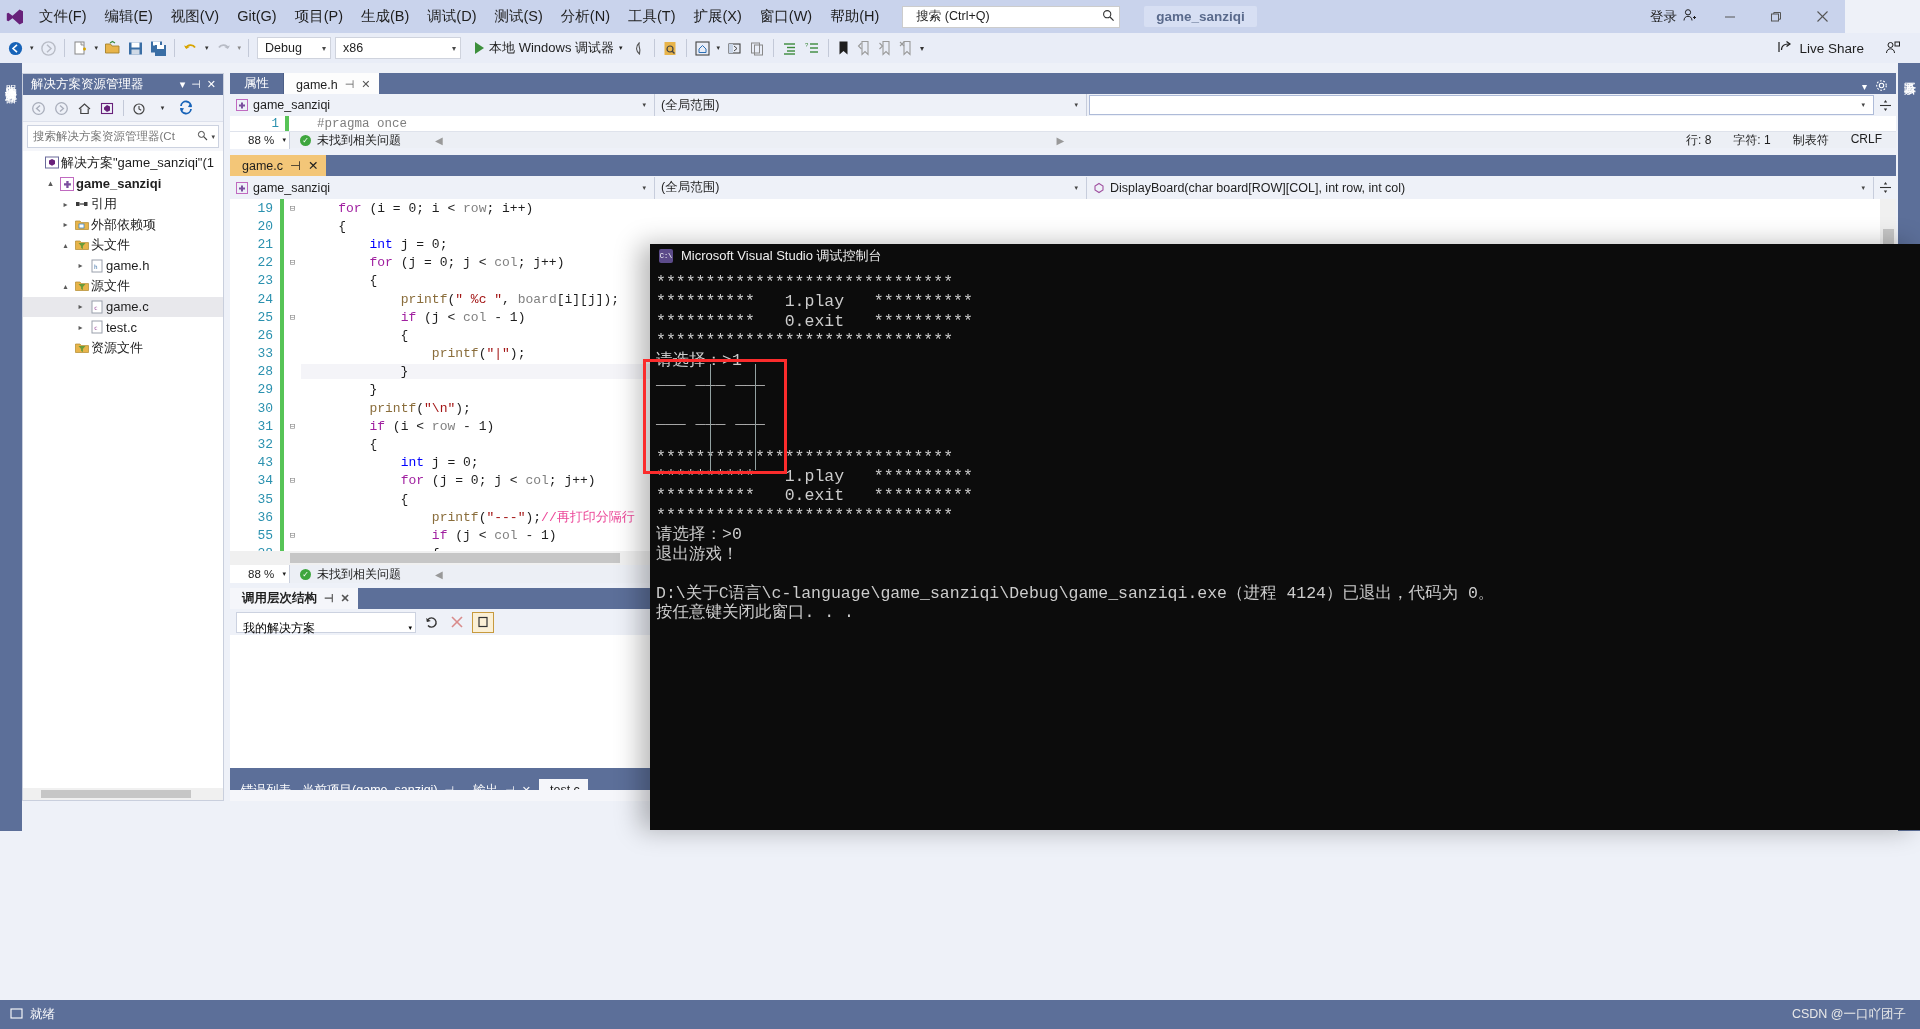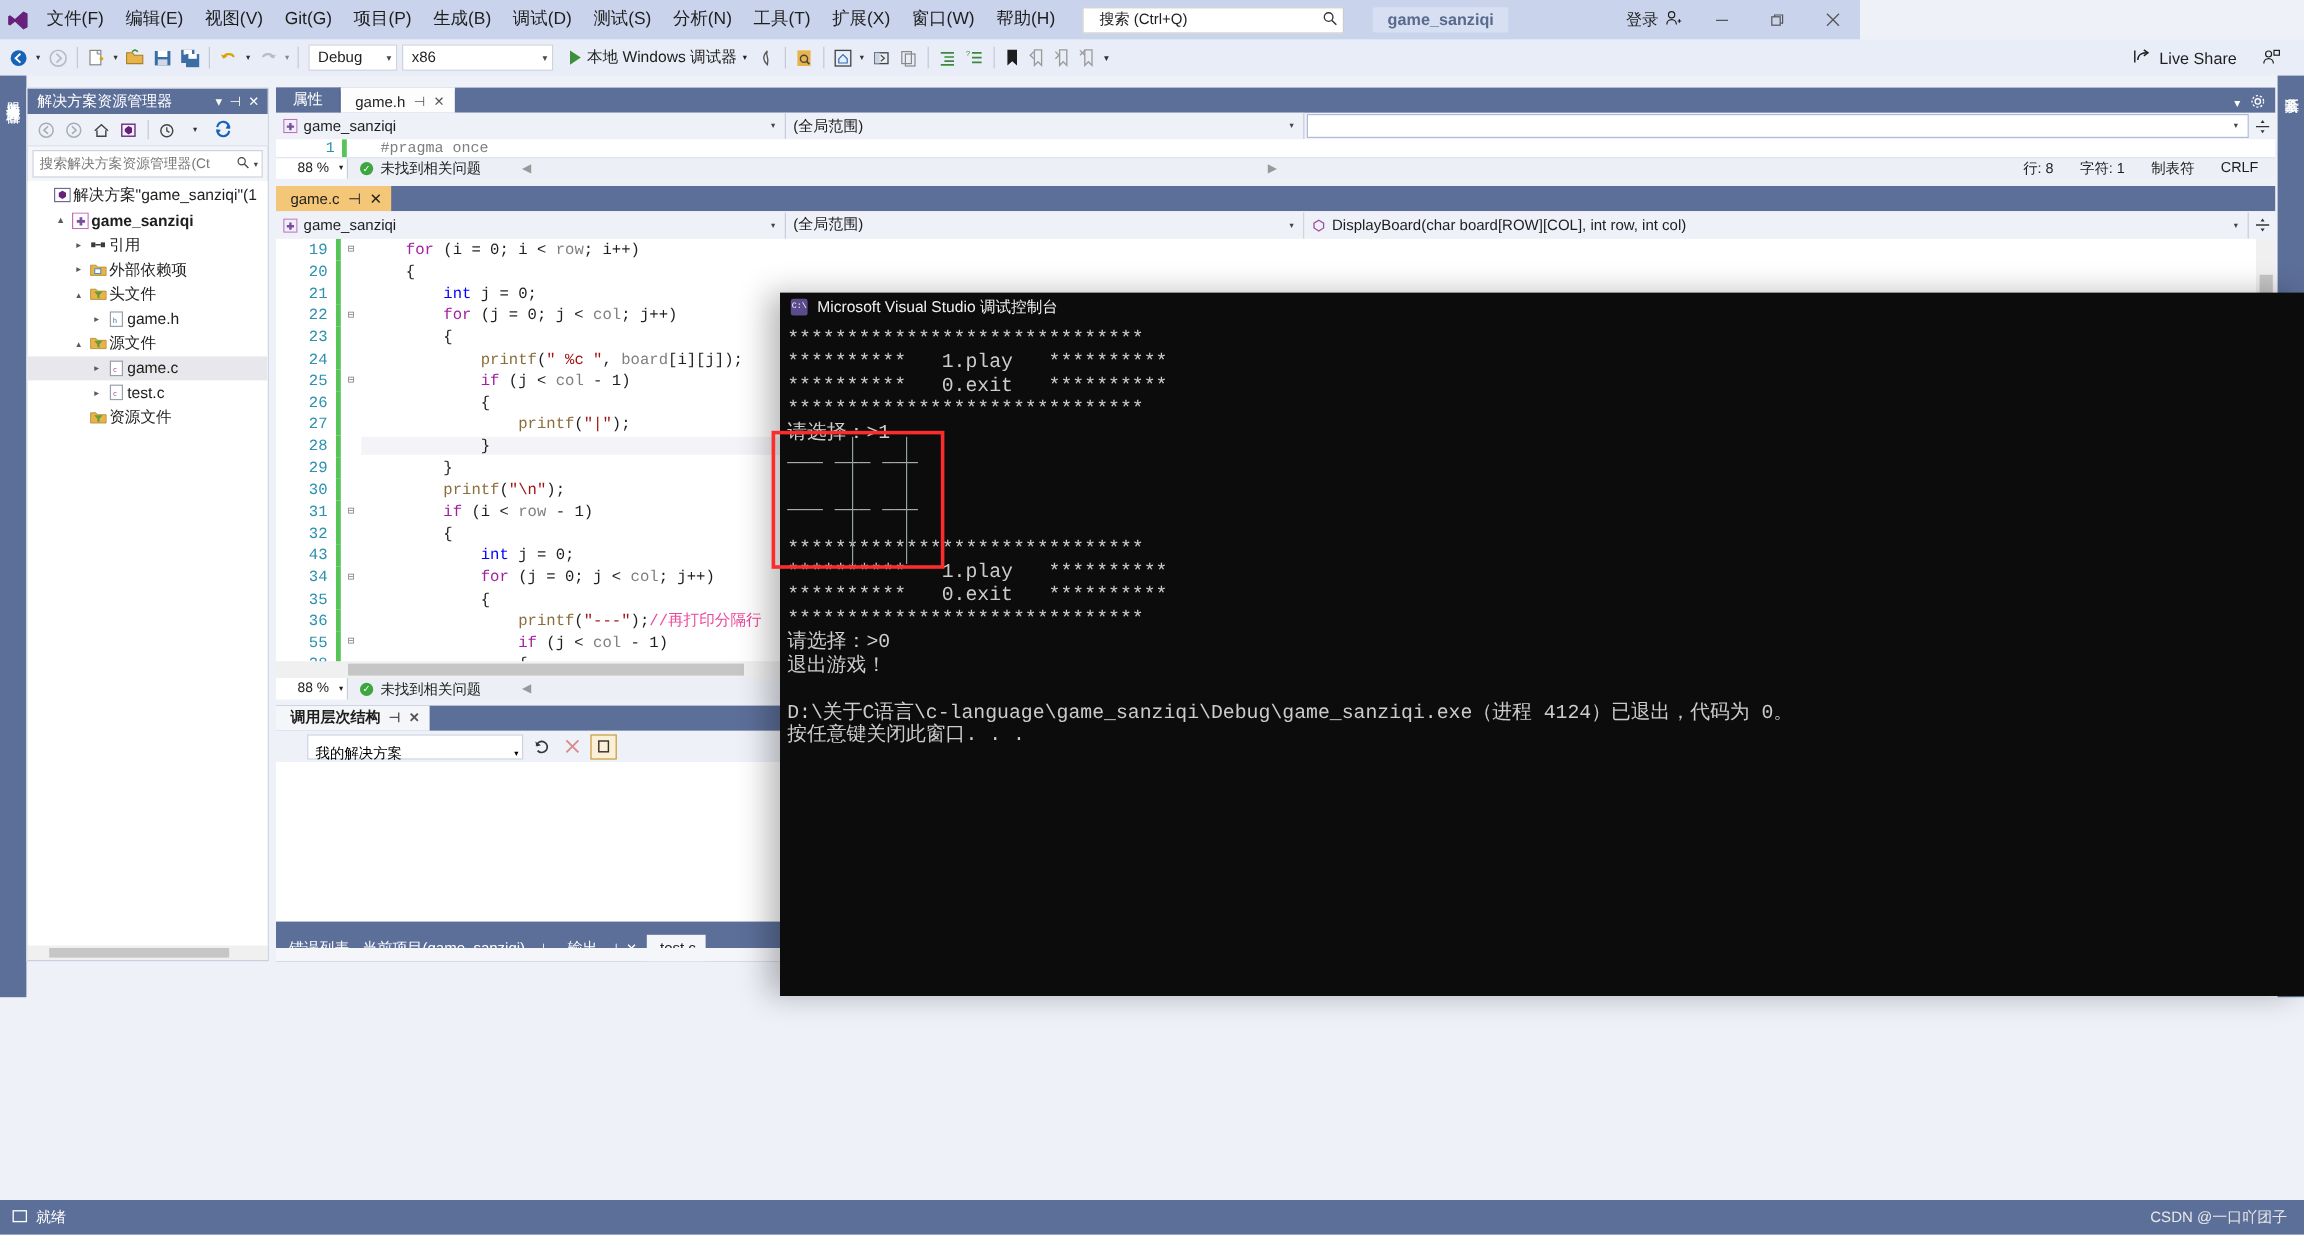--- a/index.html
+++ b/index.html
@@ -7,21 +7,21 @@
     width: 1920px; height: 1029px;
     overflow: hidden;
     font-family: "Liberation Sans", sans-serif;
     background: #ffffff;
     -webkit-font-smoothing: antialiased;
   }
   #app { position: relative; width: 1920px; height: 1029px; background: #eef1f8; }
 
   
   .menubar {
-    position: absolute; left:0; top:0; width:1550px; height:33px;
+    position: absolute; left:0; top:0; width:1845px; height:33px;
     background: #c9d3ec; display:flex; align-items:center;
   }
   .vs-logo { width:30px; height:33px; display:flex; align-items:center; justify-content:center; }
   .vs-logo svg { display:block; }
   .menu-item {
     font-size: 14.5px; color:#1e1e1e; padding: 0 9px; line-height:33px; height:33px; white-space:nowrap;
   }
   .search-box {
     margin-left: 14px; width: 218px; height: 22px; background:#fff; border:1px solid #ccc;
     display:flex; align-items:center; padding: 0 4px 0 7px; font-size:12.5px; color:#707070;
@@ -186,21 +186,21 @@
   
   .ch {
     position:absolute; left:230px; top:588px; width:1666px; height:180px; background:#f5f6fa;
   }
   .ch-tabstrip { height:21px; background:#5c6f99; display:flex; align-items:flex-end; }
   .ch-tab {
     background:#f5f6fa; color:#1e1e1e; font-size:12.5px; height:21px; padding:0 8px 0 12px;
     display:flex; align-items:center; gap:7px;font-weight:bold;
   }
   .ch-tools { height:26px; background:#eef1f8; display:flex; align-items:center; gap:4px; padding:2px 6px; }
-  .ch-combo { width:180px; height:21px; background:#fff; border:1px solid #ccd2e0; display:flex; align-items:center; padding:12px 3px 0 6px; font-size:12px;margin-left:20px;}
+  .ch-combo { width:180px; height:21px; background:#fff; border:1px solid #ccd2e0; display:flex; align-items:center; padding:12px 3px 0 6px; font-size:12px;}
   .ch-combo .v { flex:1; }
   .ch-combo .a { font-size:7px; }
   .ch-body { background:#fff; height:133px; position:relative; }
   .ch-hint { position:absolute; left:0; right:0; top:62px; text-align:center; font-size:12.5px; color:#1e1e1e; }
 
   
   .dock {
     position:absolute; left:230px; top:768px; width:1666px; height:33px; background:#5c6f99;
     display:flex; align-items:flex-end;
   }
@@ -799,21 +799,21 @@
   <div class="code2">
     <div id="code-lines">
         <div class="codeline"><span class="ln">19</span><span class="gb"></span><span class="fold">⊟</span><span class="txt">    <span class="kw2">for</span> (i = 0; i &lt; <span class="var">row</span>; i++)</span></div>
         <div class="codeline"><span class="ln">20</span><span class="gb"></span><span class="fold"></span><span class="txt">    {</span></div>
         <div class="codeline"><span class="ln">21</span><span class="gb"></span><span class="fold"></span><span class="txt">        <span class="kw">int</span> j = 0;</span></div>
         <div class="codeline"><span class="ln">22</span><span class="gb"></span><span class="fold">⊟</span><span class="txt">        <span class="kw2">for</span> (j = 0; j &lt; <span class="var">col</span>; j++)</span></div>
         <div class="codeline"><span class="ln">23</span><span class="gb"></span><span class="fold"></span><span class="txt">        {</span></div>
         <div class="codeline"><span class="ln">24</span><span class="gb"></span><span class="fold"></span><span class="txt">            <span class="fn">printf</span>(<span class="str">" %c "</span>, <span class="var">board</span>[i][j]);</span></div>
         <div class="codeline"><span class="ln">25</span><span class="gb"></span><span class="fold">⊟</span><span class="txt">            <span class="kw2">if</span> (j &lt; <span class="var">col</span> - 1)</span></div>
         <div class="codeline"><span class="ln">26</span><span class="gb"></span><span class="fold"></span><span class="txt">            {</span></div>
-        <div class="codeline"><span class="ln">27</span><span class="gb"></span><span class="fold"></span><span class="txt">                <span class="fn">printf</span>(<span class="str">"|"</span>);</span></div>
+        <div class="codeline"><span class="ln">33</span><span class="gb"></span><span class="fold"></span><span class="txt">                <span class="fn">printf</span>(<span class="str">"|"</span>);</span></div>
         <div class="codeline hl"><span class="ln">28</span><span class="gb"></span><span class="fold"></span><span class="txt">            }</span></div>
         <div class="codeline"><span class="ln">29</span><span class="gb"></span><span class="fold"></span><span class="txt">        }</span></div>
         <div class="codeline"><span class="ln">30</span><span class="gb"></span><span class="fold"></span><span class="txt">        <span class="fn">printf</span>(<span class="str">"\n"</span>);</span></div>
         <div class="codeline"><span class="ln">31</span><span class="gb"></span><span class="fold">⊟</span><span class="txt">        <span class="kw2">if</span> (i &lt; <span class="var">row</span> - 1)</span></div>
         <div class="codeline"><span class="ln">32</span><span class="gb"></span><span class="fold"></span><span class="txt">        {</span></div>
         <div class="codeline"><span class="ln">43</span><span class="gb"></span><span class="fold"></span><span class="txt">            <span class="kw">int</span> j = 0;</span></div>
         <div class="codeline"><span class="ln">34</span><span class="gb"></span><span class="fold">⊟</span><span class="txt">            <span class="kw2">for</span> (j = 0; j &lt; <span class="var">col</span>; j++)</span></div>
         <div class="codeline"><span class="ln">35</span><span class="gb"></span><span class="fold"></span><span class="txt">            {</span></div>
         <div class="codeline"><span class="ln">36</span><span class="gb"></span><span class="fold"></span><span class="txt">                <span class="fn">printf</span>(<span class="str">"---"</span>);<span class="cmt">//再打印分隔行</span></span></div>
         <div class="codeline"><span class="ln">55</span><span class="gb"></span><span class="fold">⊟</span><span class="txt">                <span class="kw2">if</span> (j &lt; <span class="var">col</span> - 1)</span></div>

